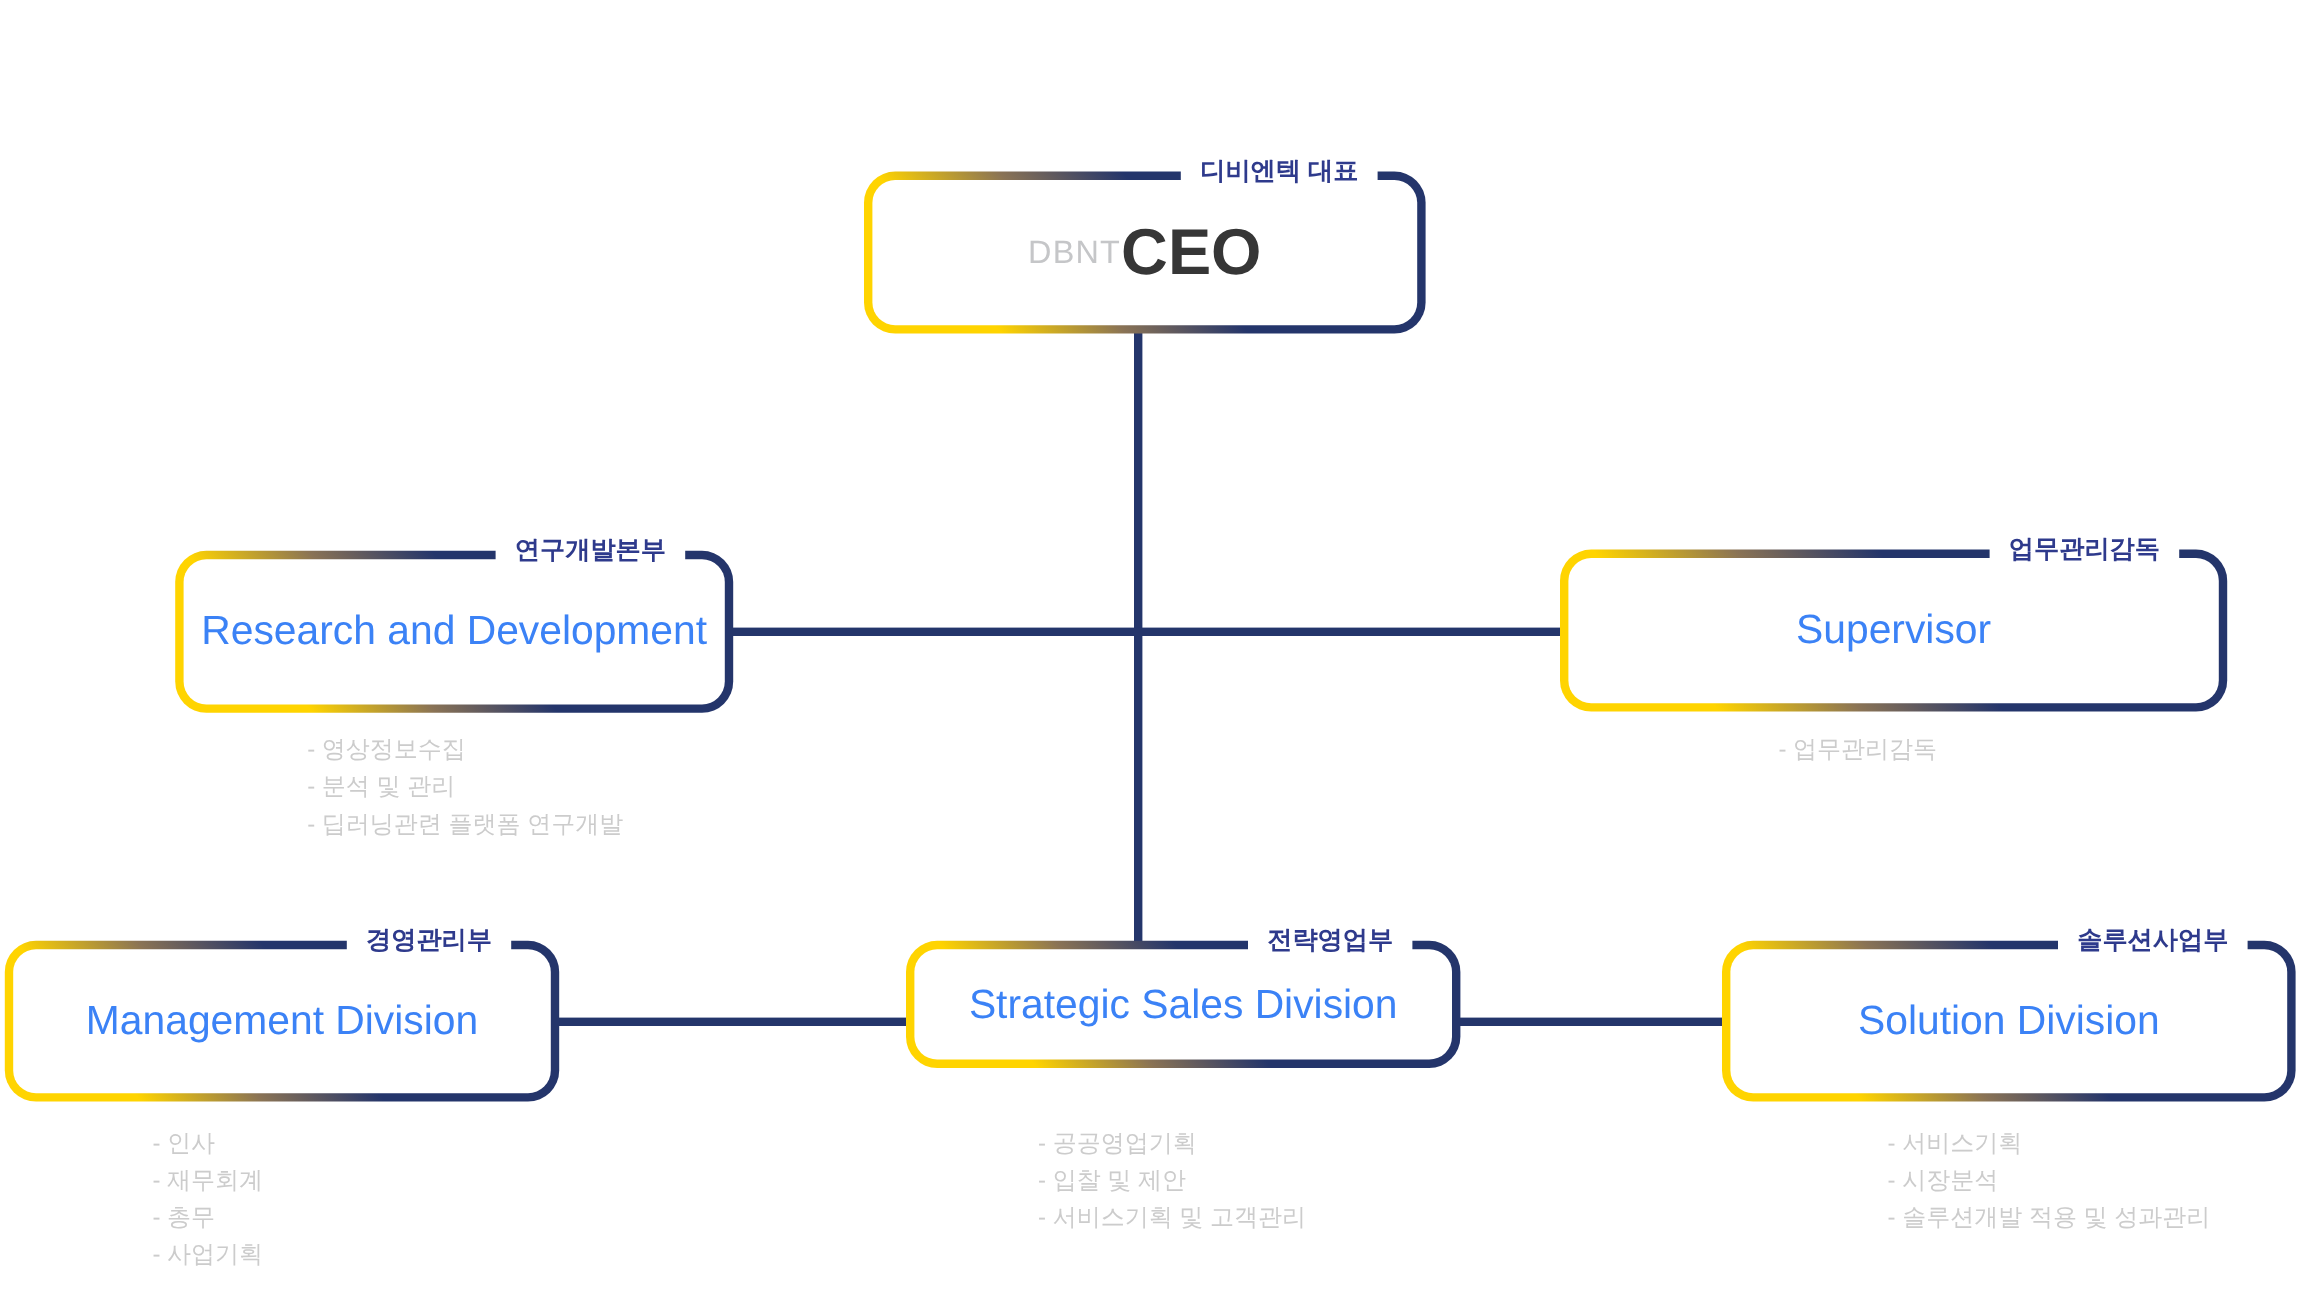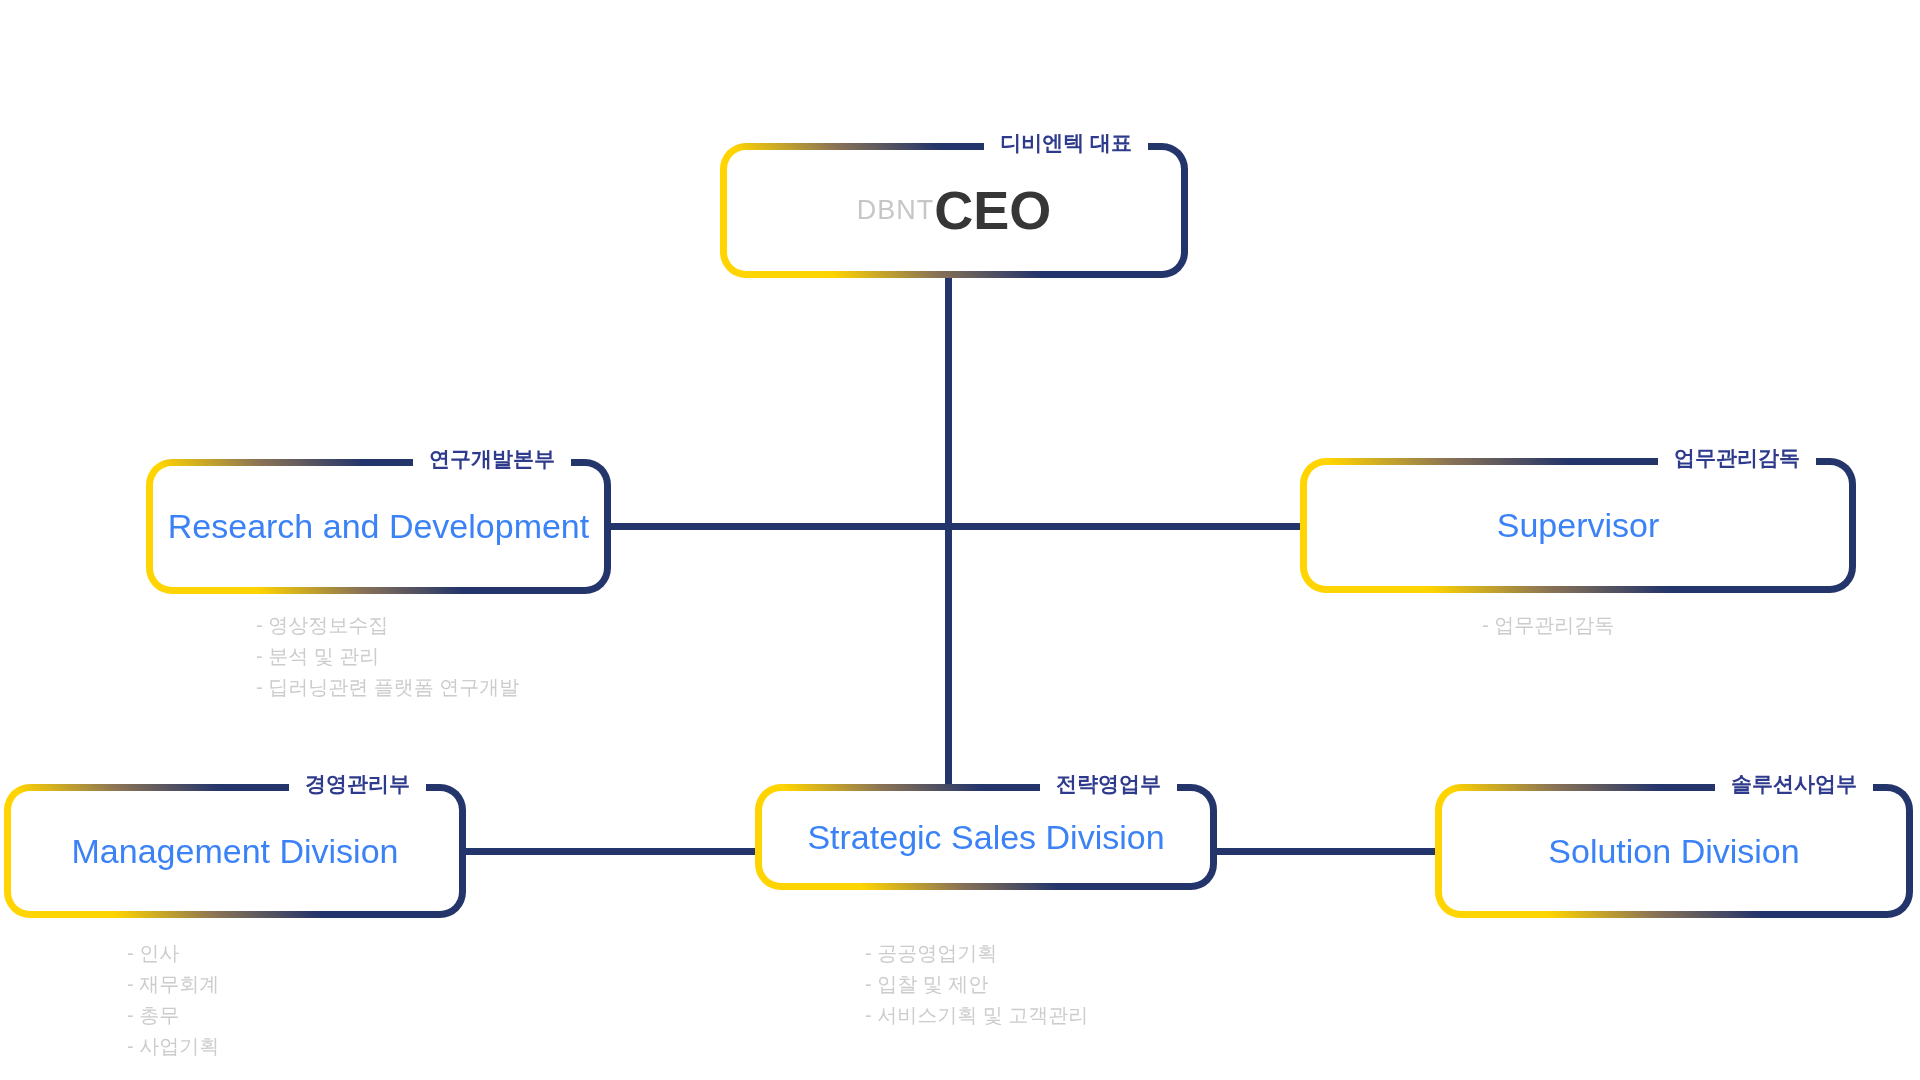--- a/index.html
+++ b/index.html
@@ -161,14 +161,19 @@
     <div>- 총무</div>
     <div>- 사업기획</div>
   </div>
 
   <div class="sublist" id="list-strategic">
     <div>- 공공영업기획</div>
     <div>- 입찰 및 제안</div>
     <div>- 서비스기획 및 고객관리</div>
   </div>
 
+  <div class="sublist" id="list-solution">
+    <div>- 서비스기획</div>
+    <div>- 시장분석</div>
+    <div>- 솔루션개발 적용 및 성과관리</div>
+  </div>
 
 </div>
 
 </body></html>

